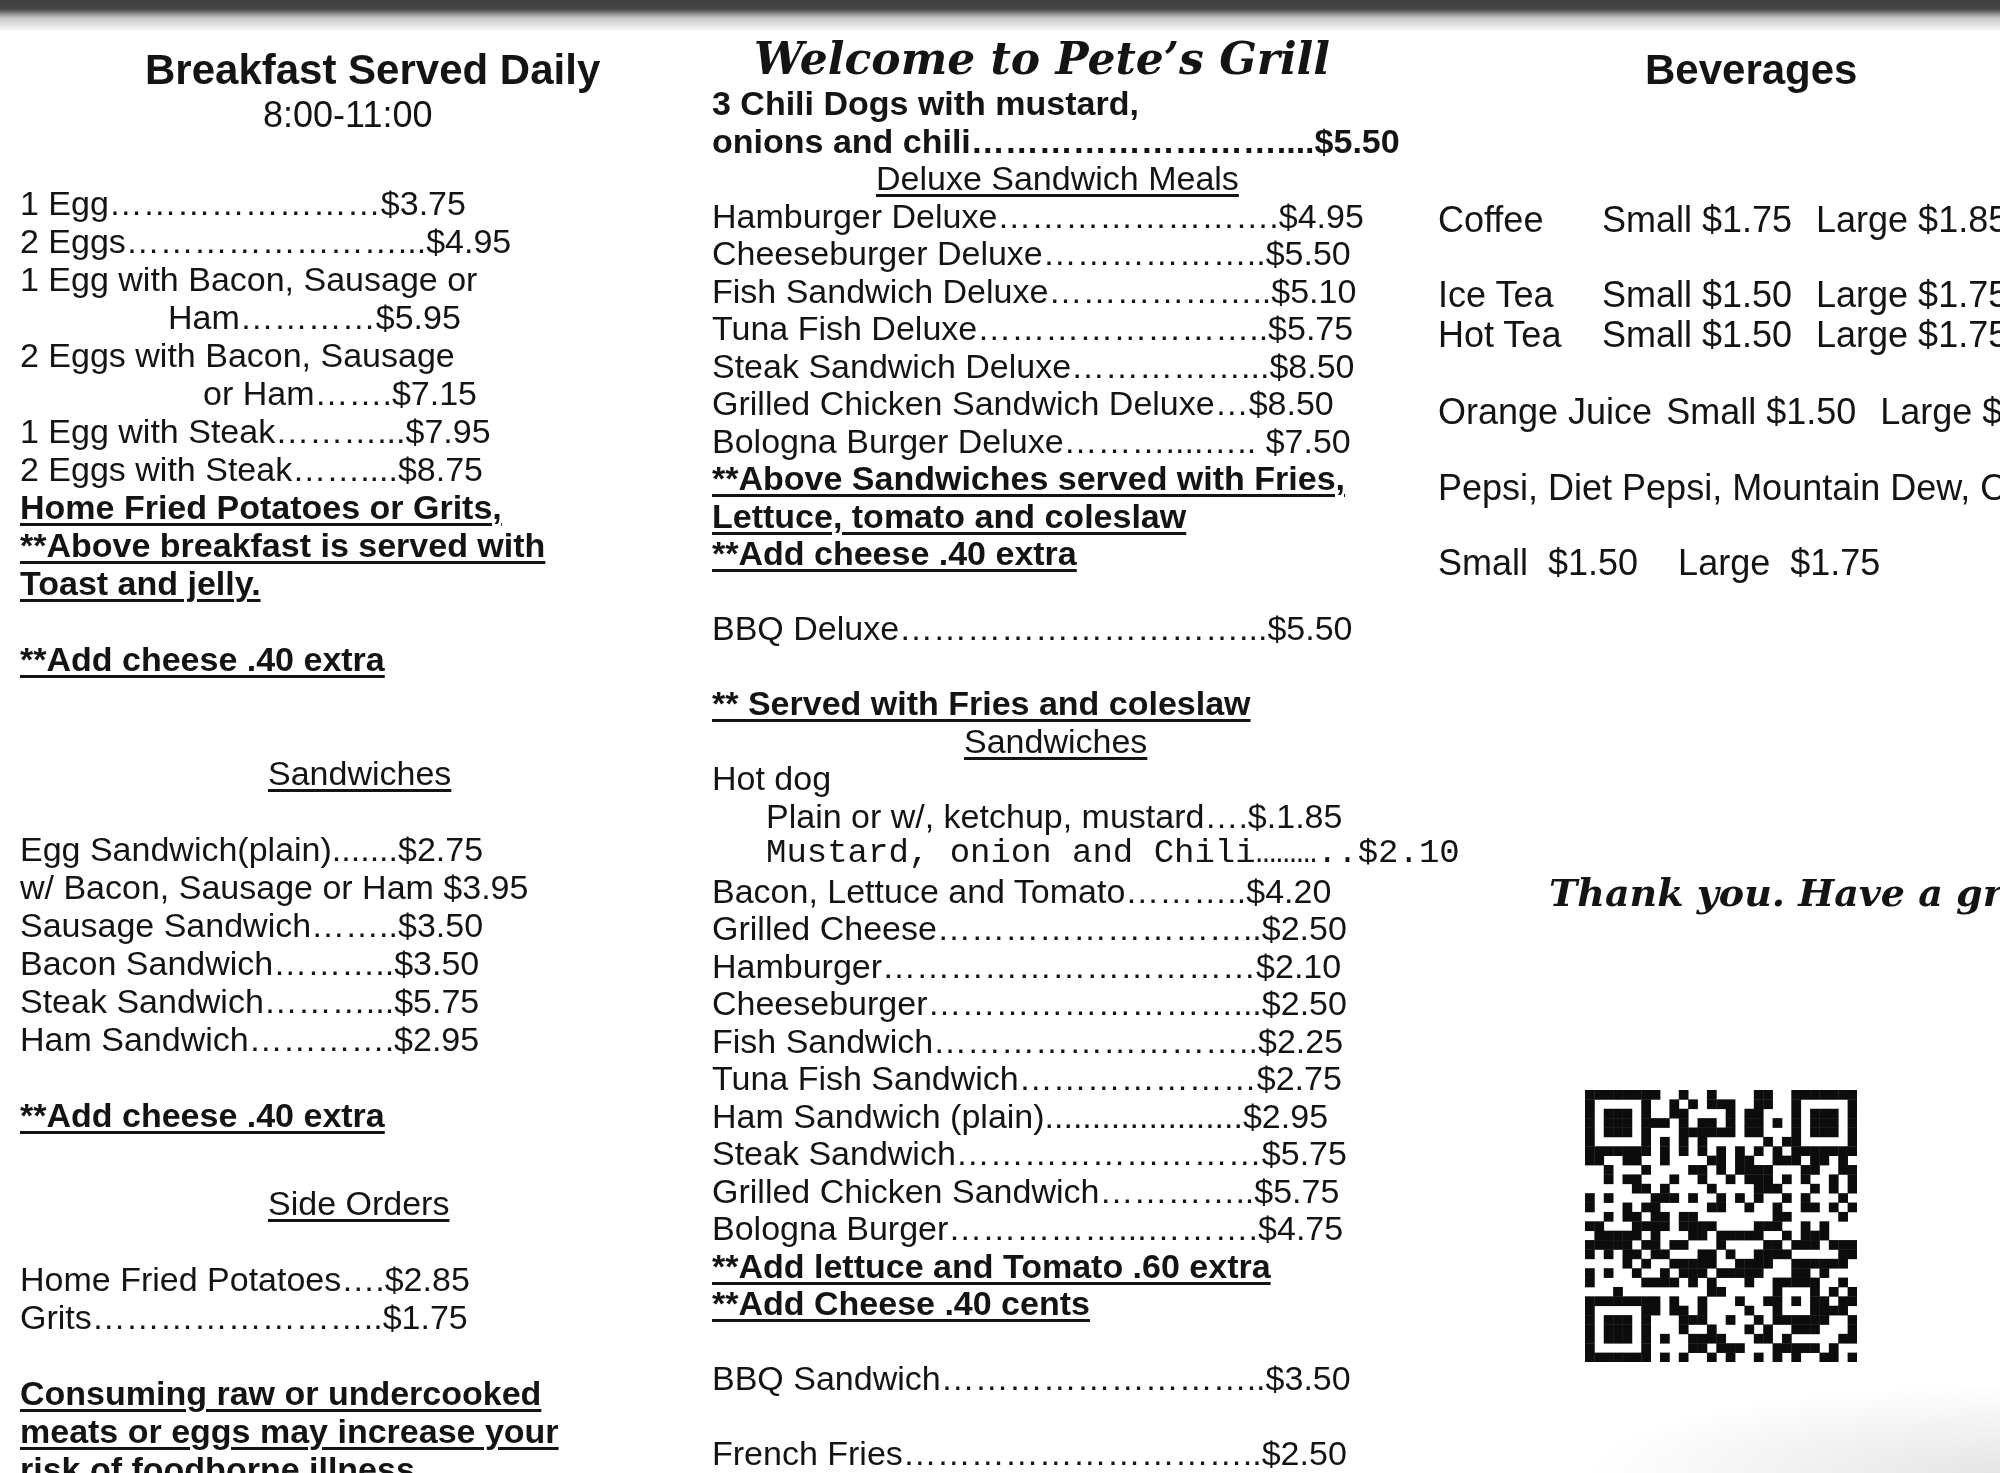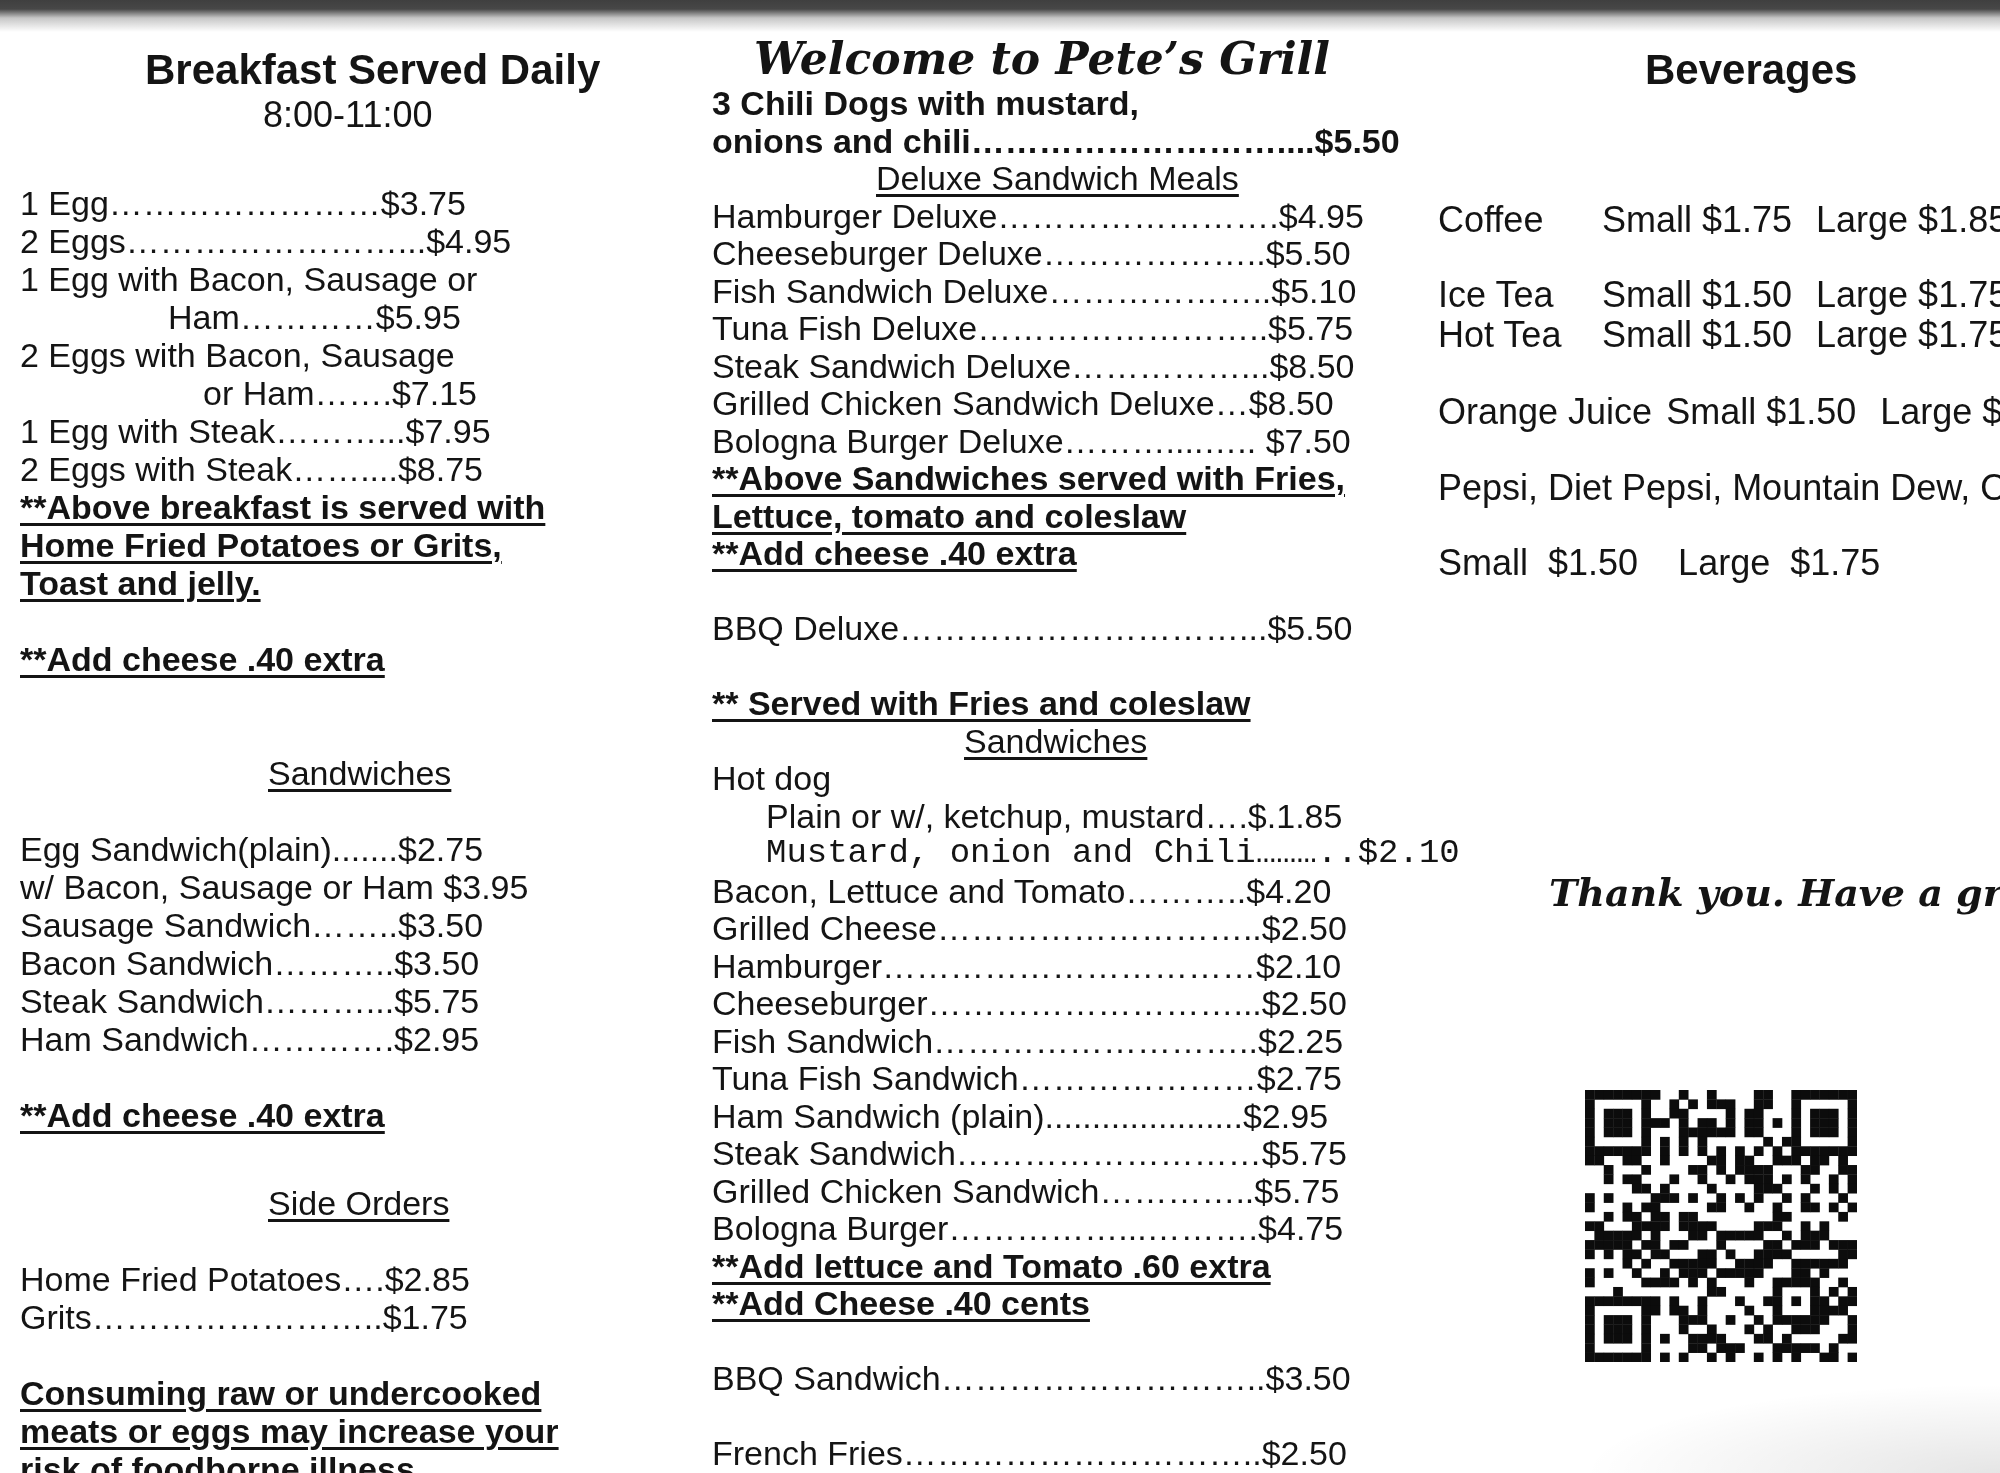--- a/index.html
+++ b/index.html
@@ -55,22 +55,22 @@
   <div class="col-sub">8:00-11:00</div>
   <div class="lines">
       <div class="line">1 Egg……………………$3.75</div>
       <div class="line">2 Eggs……………………...$4.95</div>
       <div class="line">1 Egg with Bacon, Sausage or</div>
       <div class="line" style="padding-left: 148px;">Ham…………$5.95</div>
       <div class="line">2 Eggs with Bacon, Sausage</div>
       <div class="line" style="padding-left: 183px;">or Ham…….$7.15</div>
       <div class="line">1 Egg with Steak………...$7.95</div>
       <div class="line">2 Eggs with Steak……....$8.75</div>
+      <div class="line bold-underline">Home Fried Potatoes or Grits,</div>
       <div class="line bold-underline">**Above breakfast is served with</div>
-      <div class="line bold-underline">Home Fried Potatoes or Grits,</div>
       <div class="line bold-underline">Toast and jelly.</div>
       <div class="line">&nbsp;</div>
       <div class="line bold-underline">**Add cheese .40 extra</div>
       <div class="line">&nbsp;</div>
       <div class="line">&nbsp;</div>
       <div class="line underline" style="padding-left: 248px;">Sandwiches</div>
       <div class="line">&nbsp;</div>
       <div class="line">Egg Sandwich(plain).......$2.75</div>
       <div class="line">w/ Bacon, Sausage or Ham $3.95</div>
       <div class="line">Sausage Sandwich……..$3.50</div>

